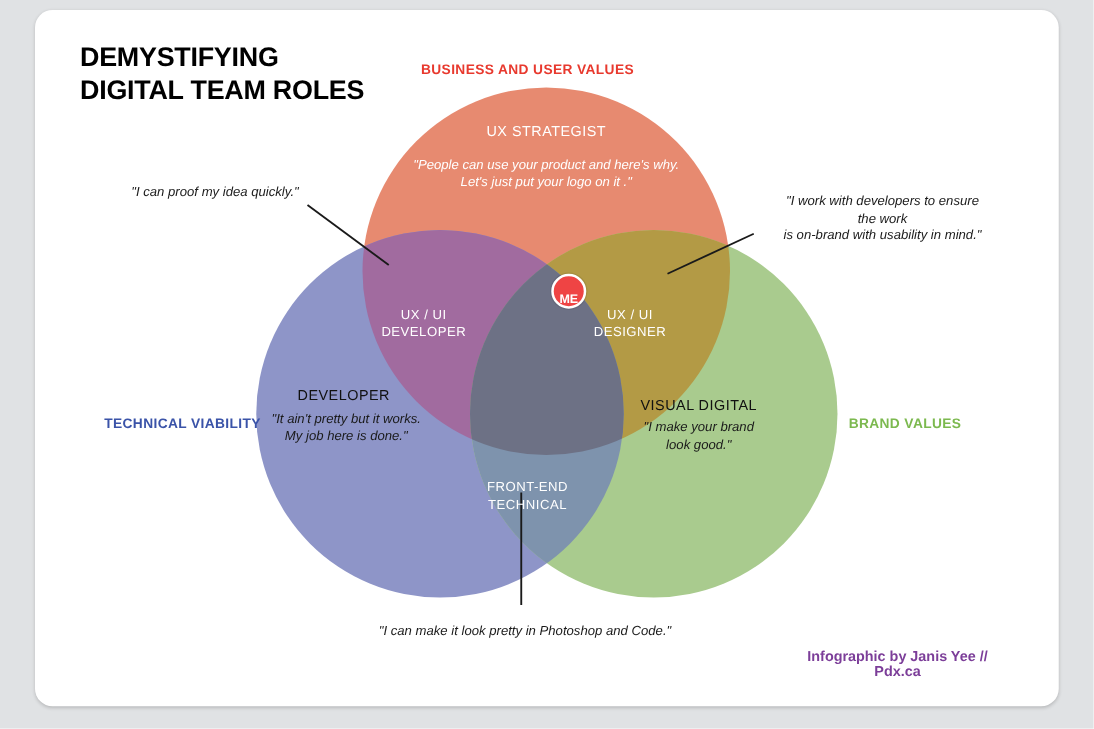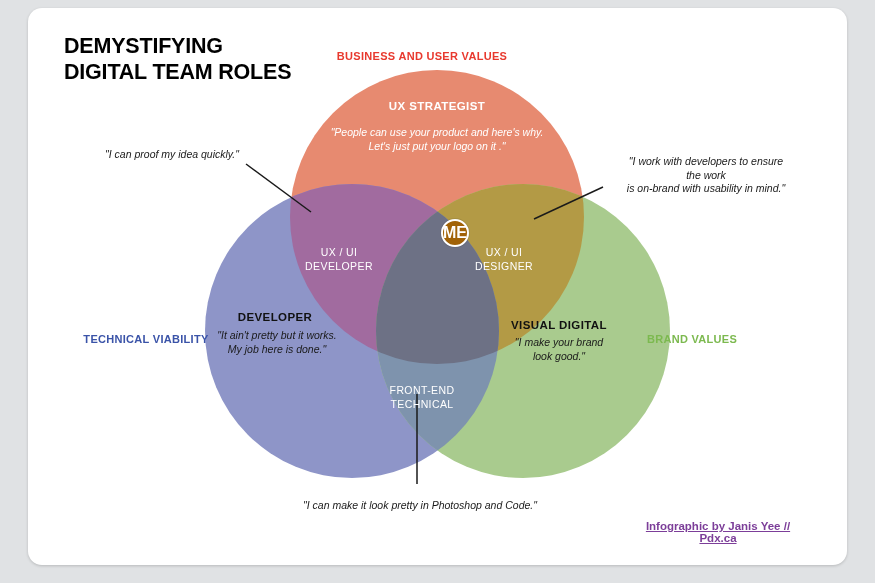--- a/index.html
+++ b/index.html
@@ -16,40 +16,40 @@
   .abs { position:absolute; }
   .cx { transform:translateX(-50%); text-align:center; }
   .pre { white-space:pre-line; }
   .title {
     left:64px; top:33px; font-size:21.5px; line-height:26px;
     font-weight:bold; color:#000; letter-spacing:-0.2px;
   }
   .axis-label { font-size:11px; font-weight:bold; letter-spacing:0.3px; }
   .axis-top   { left:422px; top:38px;  color:#e8392e;margin-top:12px; }
   .axis-left  { left:146px; top:333px; color:#3a53a8; }
-  .axis-right { left:692px; top:333px; color:#7cb94f; }
-  .role-name  { font-size:11.5px; font-weight:bold; letter-spacing:0.4px; }
+  .axis-right { left:724px; top:333px; color:#7cb94f; }
+  .role-name  { font-size:11.5px; font-weight:normal; letter-spacing:0.4px; }
   .white { color:#ffffff; }
   .black { color:#111111; }
   .quote {
     font-style:italic; font-size:10.5px; line-height:13.5px; color:#1a1a1a;
   }
   .quote-white { color:#ffffff; }
   .overlap-label {
     color:#ffffff; font-size:10.5px; line-height:14px; letter-spacing:0.4px;margin-top:28px;
   }
   .mythical { line-height:13px; }
   .me-badge {
     left:441px; top:219px; width:28px; height:28px; border-radius:50%;
-    background:#a16207; border:2.5px solid #ffffff;
-    color:#ffffff; font-size:16px; font-weight:bold;
-    display:flex; align-items:center; justify-content:center;
+    background:#ef4444; border:2.5px solid #ffffff;
+    color:#ffffff; font-size:10px; font-weight:bold;
+    display:flex; align-items:flex-end; justify-content:center;
     box-shadow:0 0 0 1px rgba(0,0,0,0.08);
   }
-  .credit { left:718px; top:520px; font-size:11.5px; font-weight:bold; color:#7c3e99;text-decoration:underline; }
+  .credit { left:718px; top:520px; font-size:11.5px; font-weight:bold; color:#7c3e99; }
   svg.venn { left:0; top:0; pointer-events:none; }
 </style>
 </head>
 <body>
 
 <div id="page">
 
   <div class="card"></div>
 
   <svg class="abs venn" width="875" height="583" viewBox="0 0 875 583">

